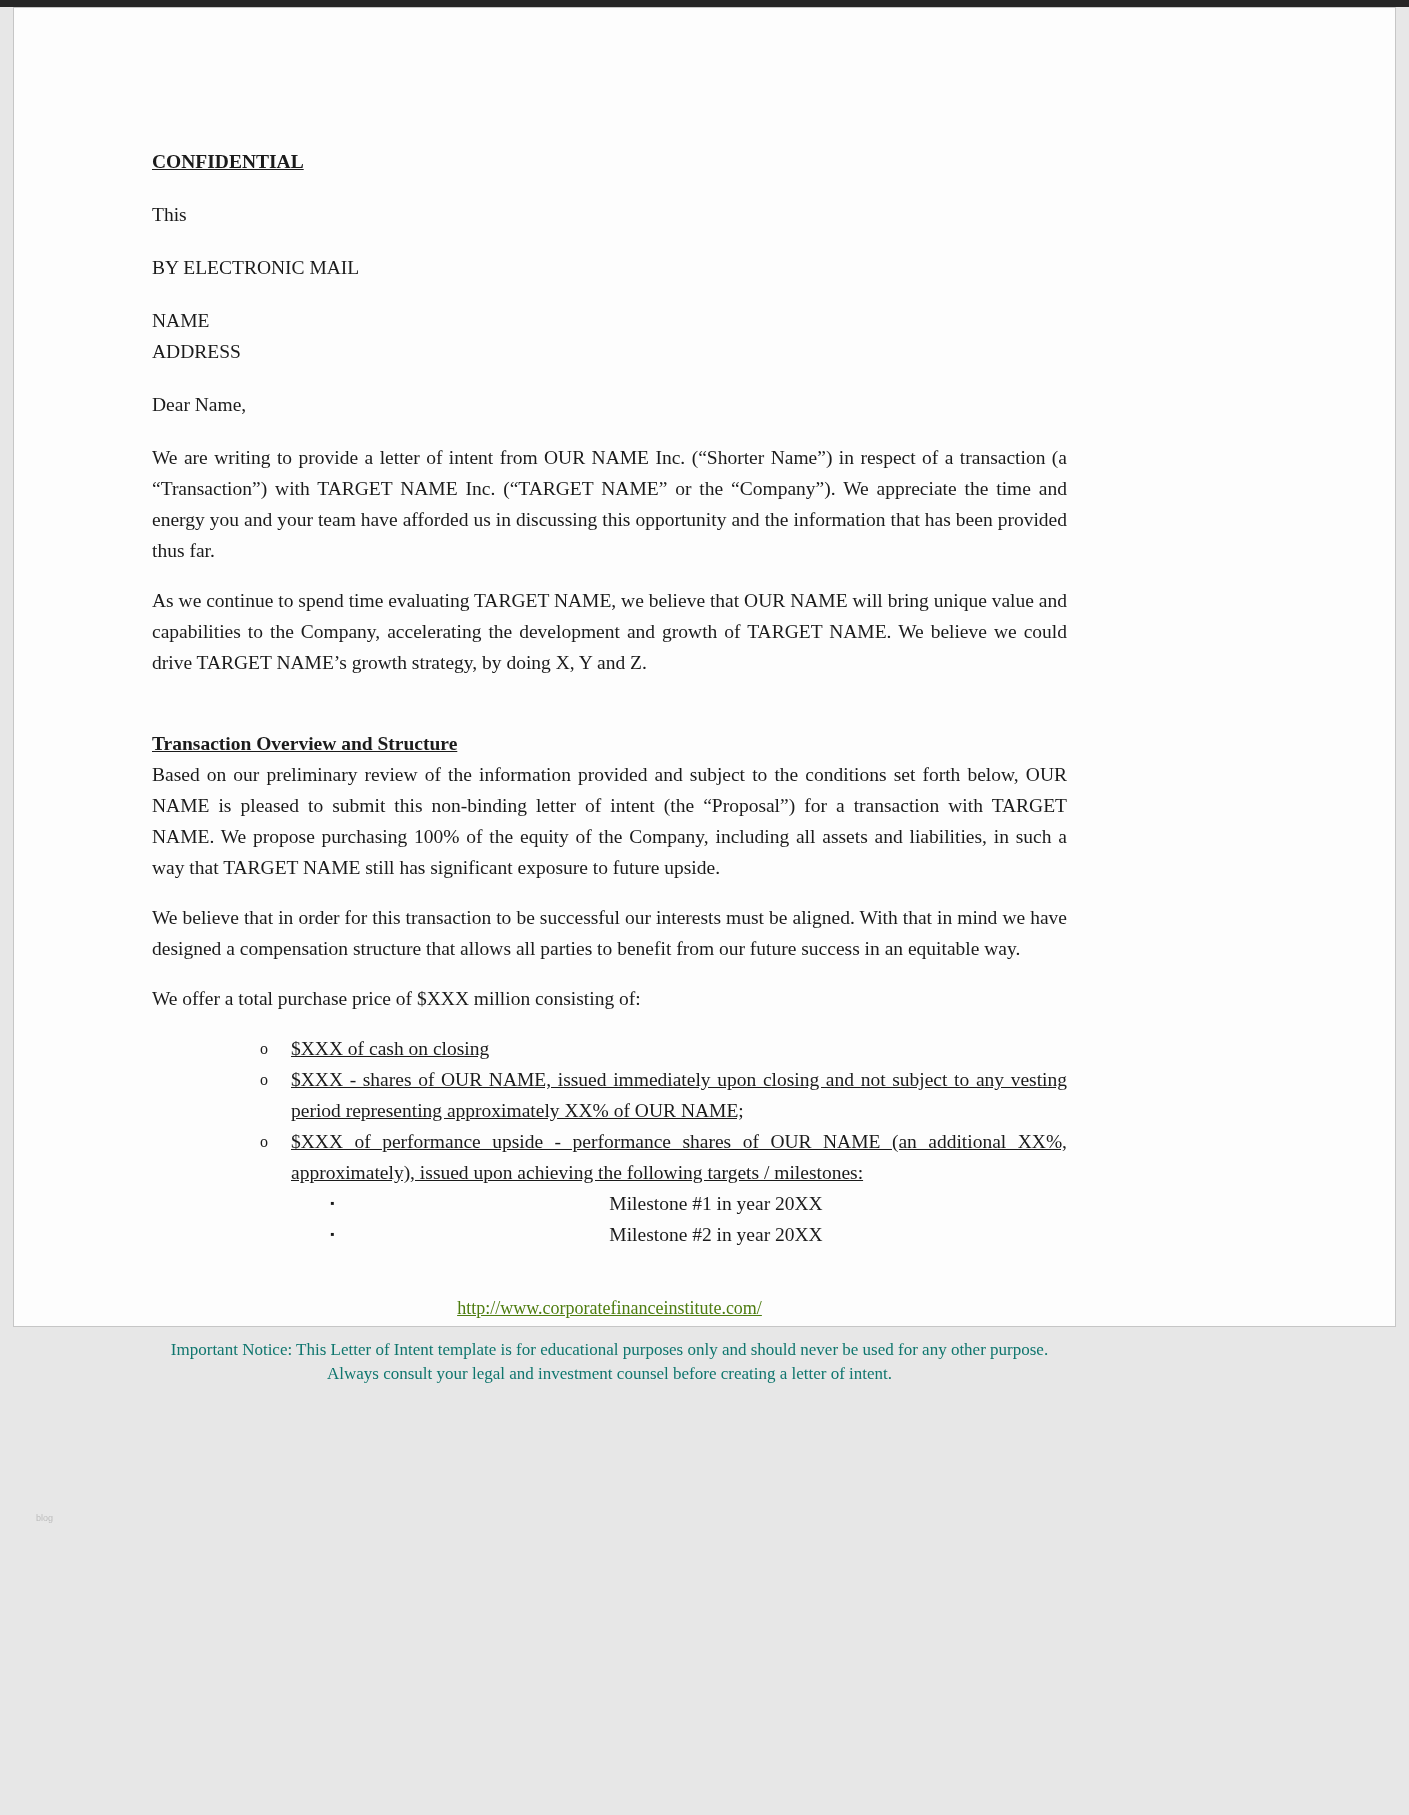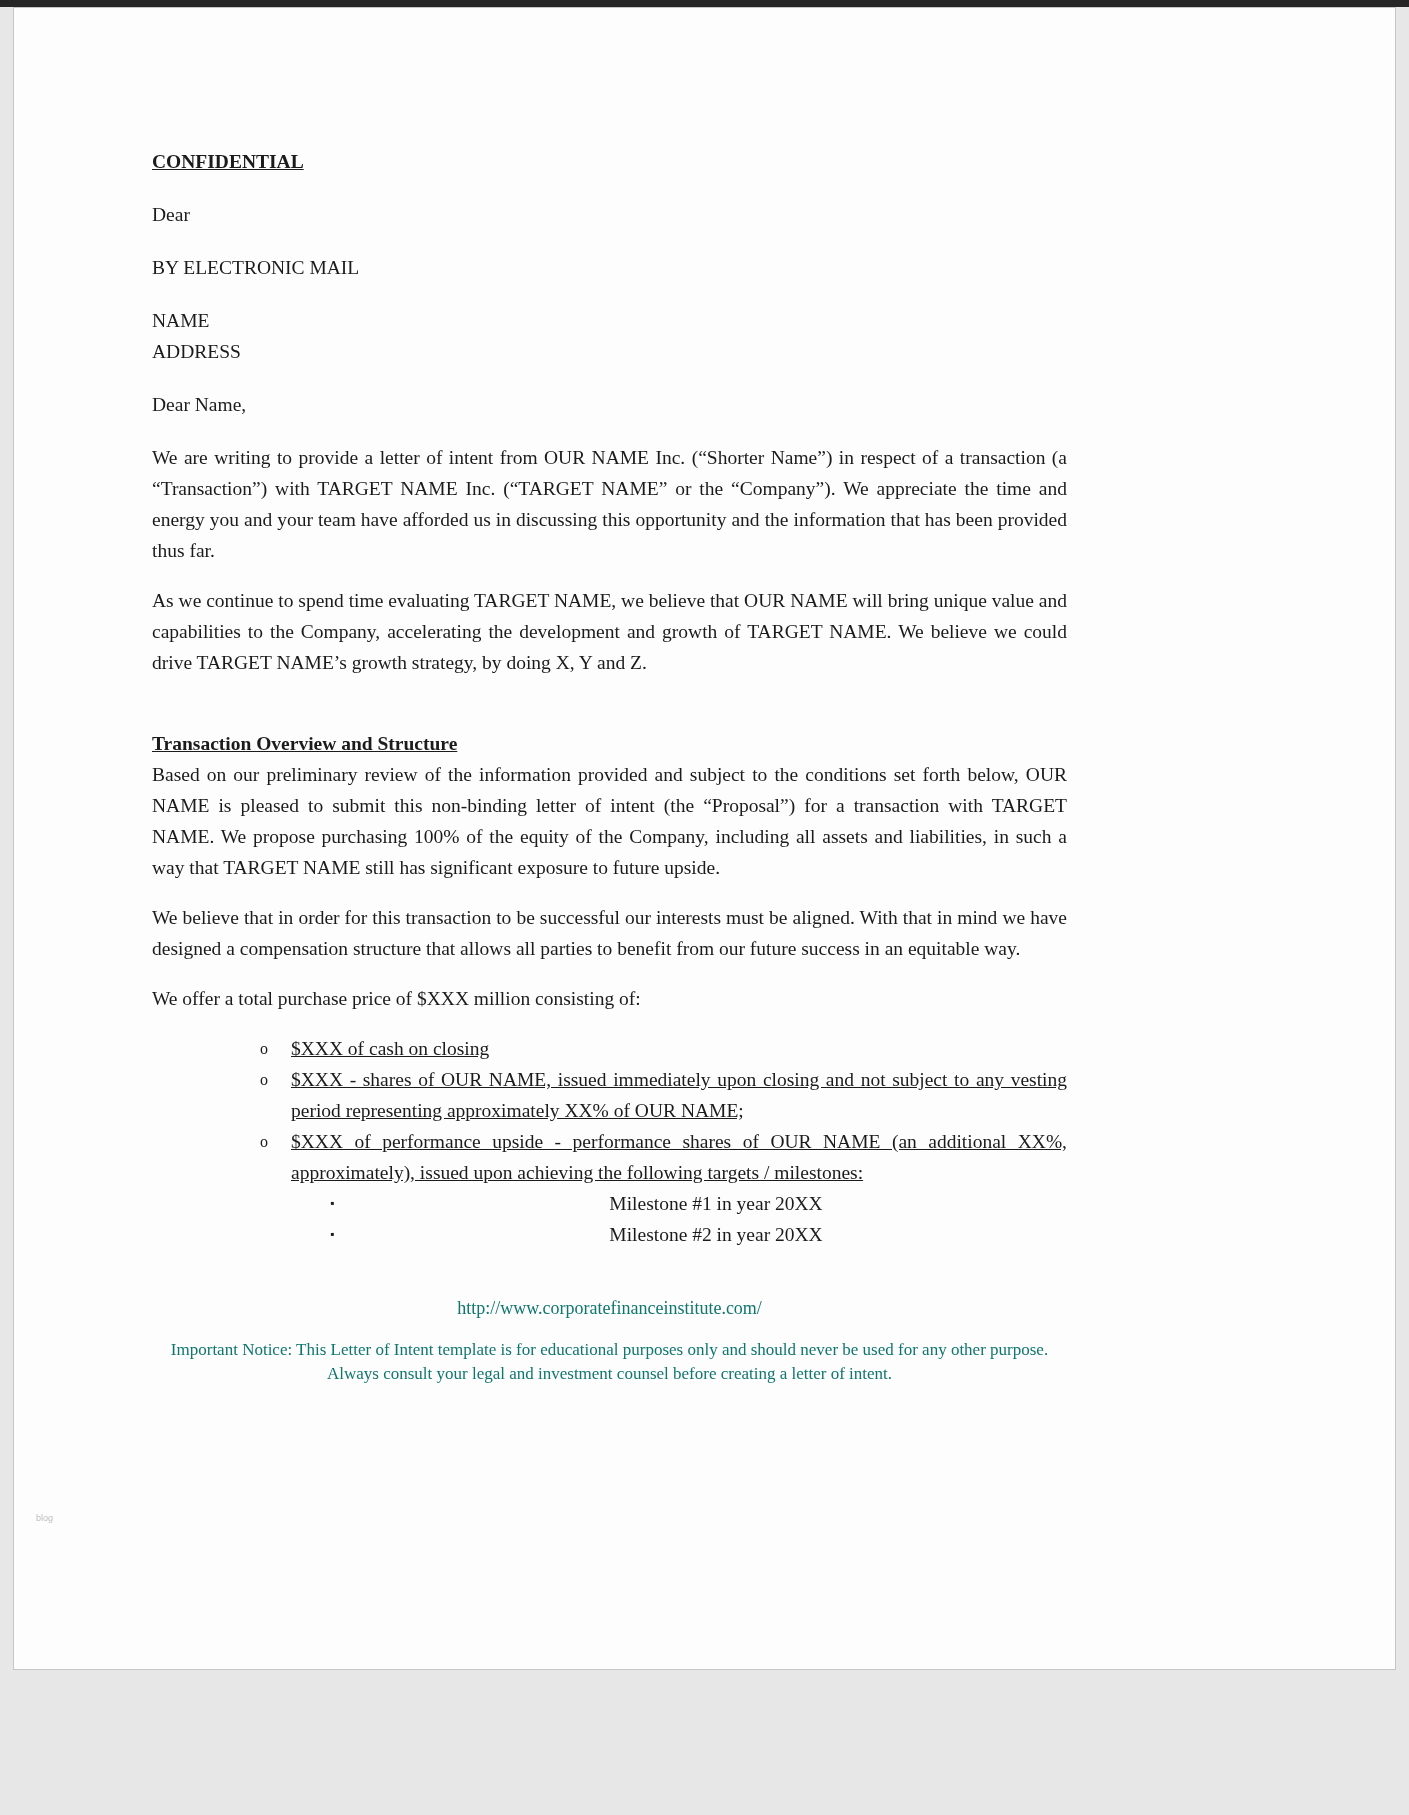--- a/index.html
+++ b/index.html
@@ -11,21 +11,21 @@
     overflow: hidden;
     font-family: "Liberation Serif", "DejaVu Serif", serif;
   }
   .topbar {
     height: 7px;
     width: 100%;
     background: #262626;
   }
   .page {
     margin: 0 13px;
-    height: 1663px;
+    height: 1320px;
     background: #fdfdfd;
     border: 1px solid #c6c6c6;
     box-sizing: border-box;
     position: relative;
   }
   .content {
     margin-left: 138px;
     width: 915px;
     padding-top: 138px;
     color: #1b1b1b;
@@ -70,21 +70,22 @@
     line-height: 31px;
   }
   .sub-bullet-text { flex: 1 1 auto; text-align: center; }
   .link-row {
     margin-top: 46px;
     text-align: center;
     font-size: 18px;
     line-height: 24px;
   }
   .link-row a {
-    color: #0f766e;
+    color: #4d7c0f;
+    text-decoration: underline;
     cursor: pointer;
   }
   .notice {
     margin-top: 18px;
     text-align: center;
     color: #0f766e;
     font-size: 17px;
     line-height: 24px;
     padding: 0 10px;
   }
@@ -102,21 +103,21 @@
 
 <div class="topbar"></div>
 
 <div class="page">
   <div class="content">
 
     <div class="block">
       <span class="bold underline">CONFIDENTIAL</span>
     </div>
 
-    <div class="block">Dear</div>
+    <div class="block">This</div>
 
     <div class="block">BY ELECTRONIC MAIL</div>
 
     <div class="block">
       <div class="tight">NAME</div>
       <div class="tight">ADDRESS</div>
     </div>
 
     <div class="block">Dear Name,</div>
 

